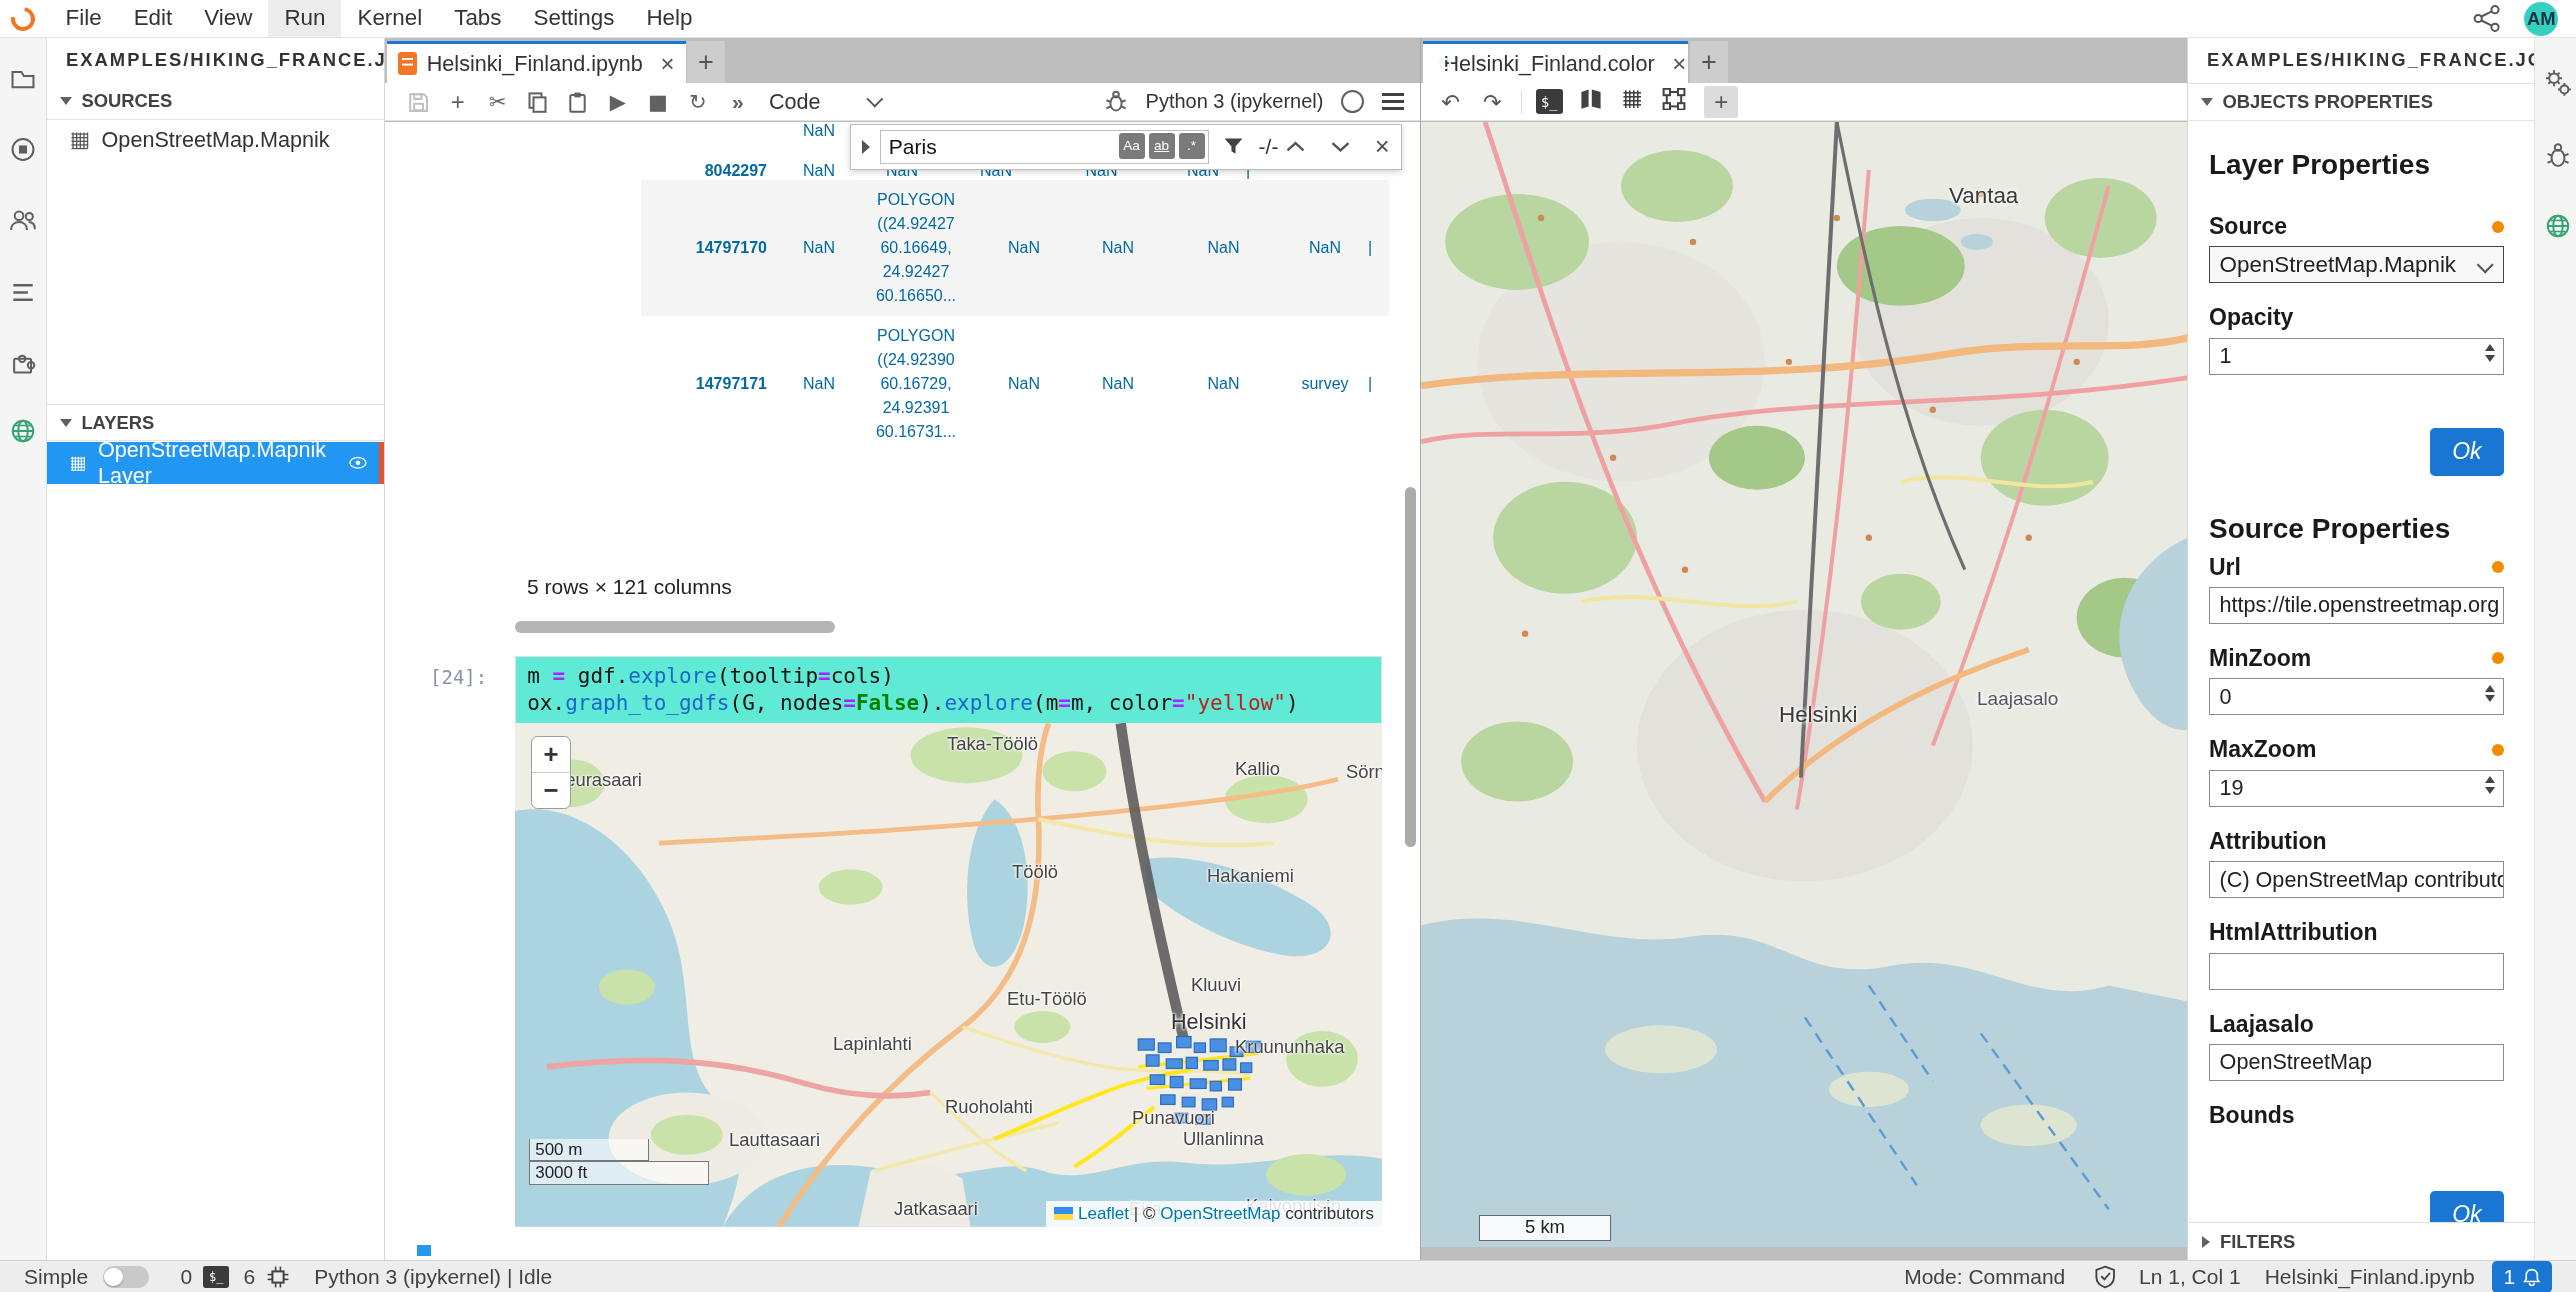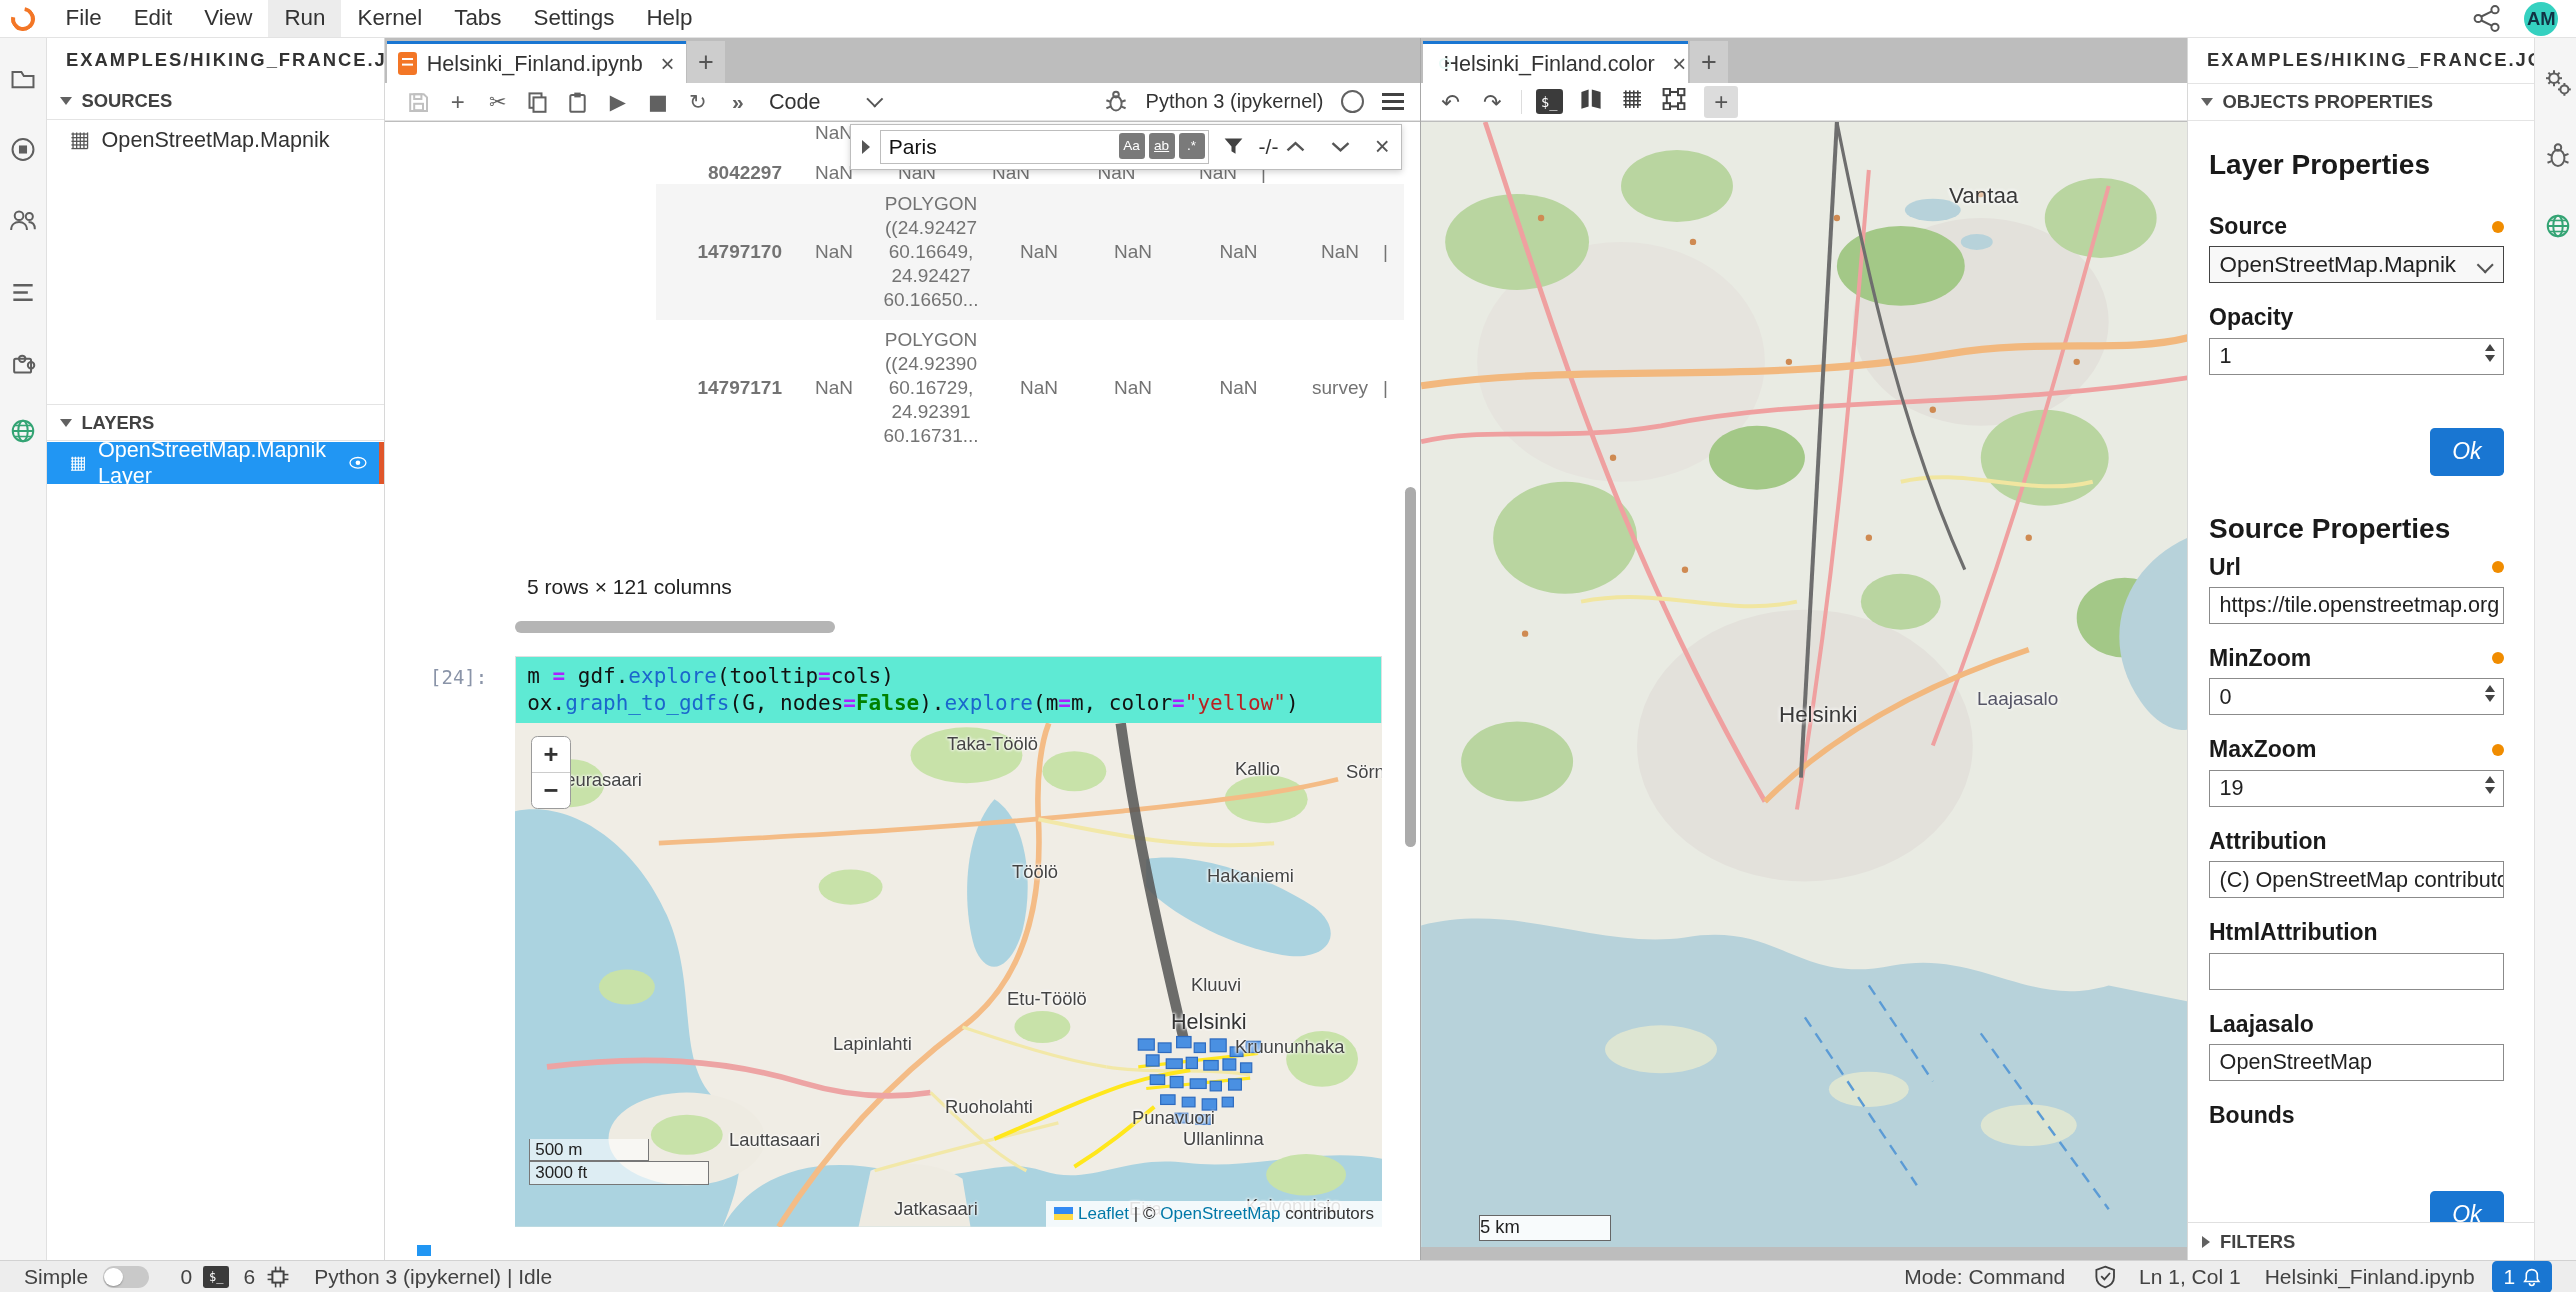--- a/index.html
+++ b/index.html
@@ -77,21 +77,21 @@
   .search-input{width:329px;height:34px;border:0.8px solid #bdbdbd;display:flex;align-items:center;
     padding:0 8px;font-size:21px;color:#111;position:relative;box-sizing:border-box;flex:none;}
   .search-opts{position:absolute;right:3.2px;top:2.4px;display:flex;gap:4px;}
   .s-opt{width:26px;height:26px;background:#7a7a7a;border-radius:3.2px;color:#fff;font-size:13.6px;
     display:flex;align-items:center;justify-content:center;}
   .funnel{margin-left:14.4px;flex:none;}
   .match-count{font-size:21px;color:#333;margin-left:14.4px;}
   .search-nav{margin-left:auto;display:flex;align-items:center;gap:24px;font-size:22.4px;color:#555;}
 
   
-  .tbl{position:absolute;left:271px;top:0;font-size:19px;color:#737373;}
+  .tbl{position:absolute;left:256px;top:0;font-size:16px;color:#0369a1;}
   .trow{display:flex;align-items:center;}
   .trow.odd{background:#f5f5f5;}
   .trow.partial{height:40px;overflow:hidden;align-items:flex-start;}
   .c-idx{width:126px;text-align:right;font-weight:bold;padding-right:16px;flex:none;}
   .c-s{width:72px;text-align:center;flex:none;}
   .c-geo{width:122px;text-align:center;line-height:24px;padding:8px 0;flex:none;}
   .c-a{width:94px;text-align:center;flex:none;}
   .c-b{width:94px;text-align:center;flex:none;}
   .c-c{width:117px;text-align:center;flex:none;}
   .c-d{width:86px;text-align:center;flex:none;}
@@ -137,21 +137,21 @@
     font-family:"DejaVu Sans Mono",monospace;font-size:13.6px;display:flex;align-items:center;justify-content:center;margin:0 4.8px;}
   .gtb-sep{width:0.8px;height:24px;background:#ddd;margin:0 4.8px;}
   .gtb-plus{width:34px;height:32px;background:#dcdcdc;border-radius:3.2px;font-size:24px;color:#555;
     display:flex;align-items:center;justify-content:center;margin-left:6.4px;}
   .gis-map{position:absolute;top:85px;left:0;right:0;bottom:13.6px;overflow:hidden;background:#e9ebe3;}
   .gis-map svg{position:absolute;left:0;top:0;}
   .gmap-label{position:absolute;font-size:22.4px;color:#3a3a3a;white-space:nowrap;
     text-shadow:0 0 4px #fff,0 0 4px #fff;}
   .gmap-label.small{font-size:19px;color:#556;}
   .gscale{position:absolute;left:58px;bottom:6.4px;width:130px;height:24px;background:rgba(255,255,255,.9);
-    border:1.6px solid #666;font-size:18.4px;color:#222;text-align:left;line-height:22.4px;z-index:5;}
+    border:1.6px solid #666;font-size:18.4px;color:#222;text-align:center;line-height:22.4px;z-index:5;}
 
   
   .right-sidebar{width:346px;background:#fff;border-left:0.8px solid #d8d8d8;position:relative;flex:none;}
   .rp-body{position:absolute;top:83px;left:0;right:0;bottom:38px;padding:0 30px 0 21px;overflow:hidden;}
   .rp-h2{font-size:28px;font-weight:bold;color:#1a1a1a;margin:0;}
   .field{margin-top:21px;}
   .flabel{display:flex;align-items:center;font-size:23px;font-weight:bold;color:#1a1a1a;}
   .dot{width:12px;height:12px;border-radius:50%;background:#f08c00;margin-left:auto;}
   .finput{margin-top:6.4px;height:37px;border:0.8px solid #8b8b8b;background:#fff;display:flex;align-items:center;
     padding:0 9.6px;font-size:21.6px;color:#222;position:relative;box-sizing:border-box;white-space:nowrap;overflow:hidden;}

